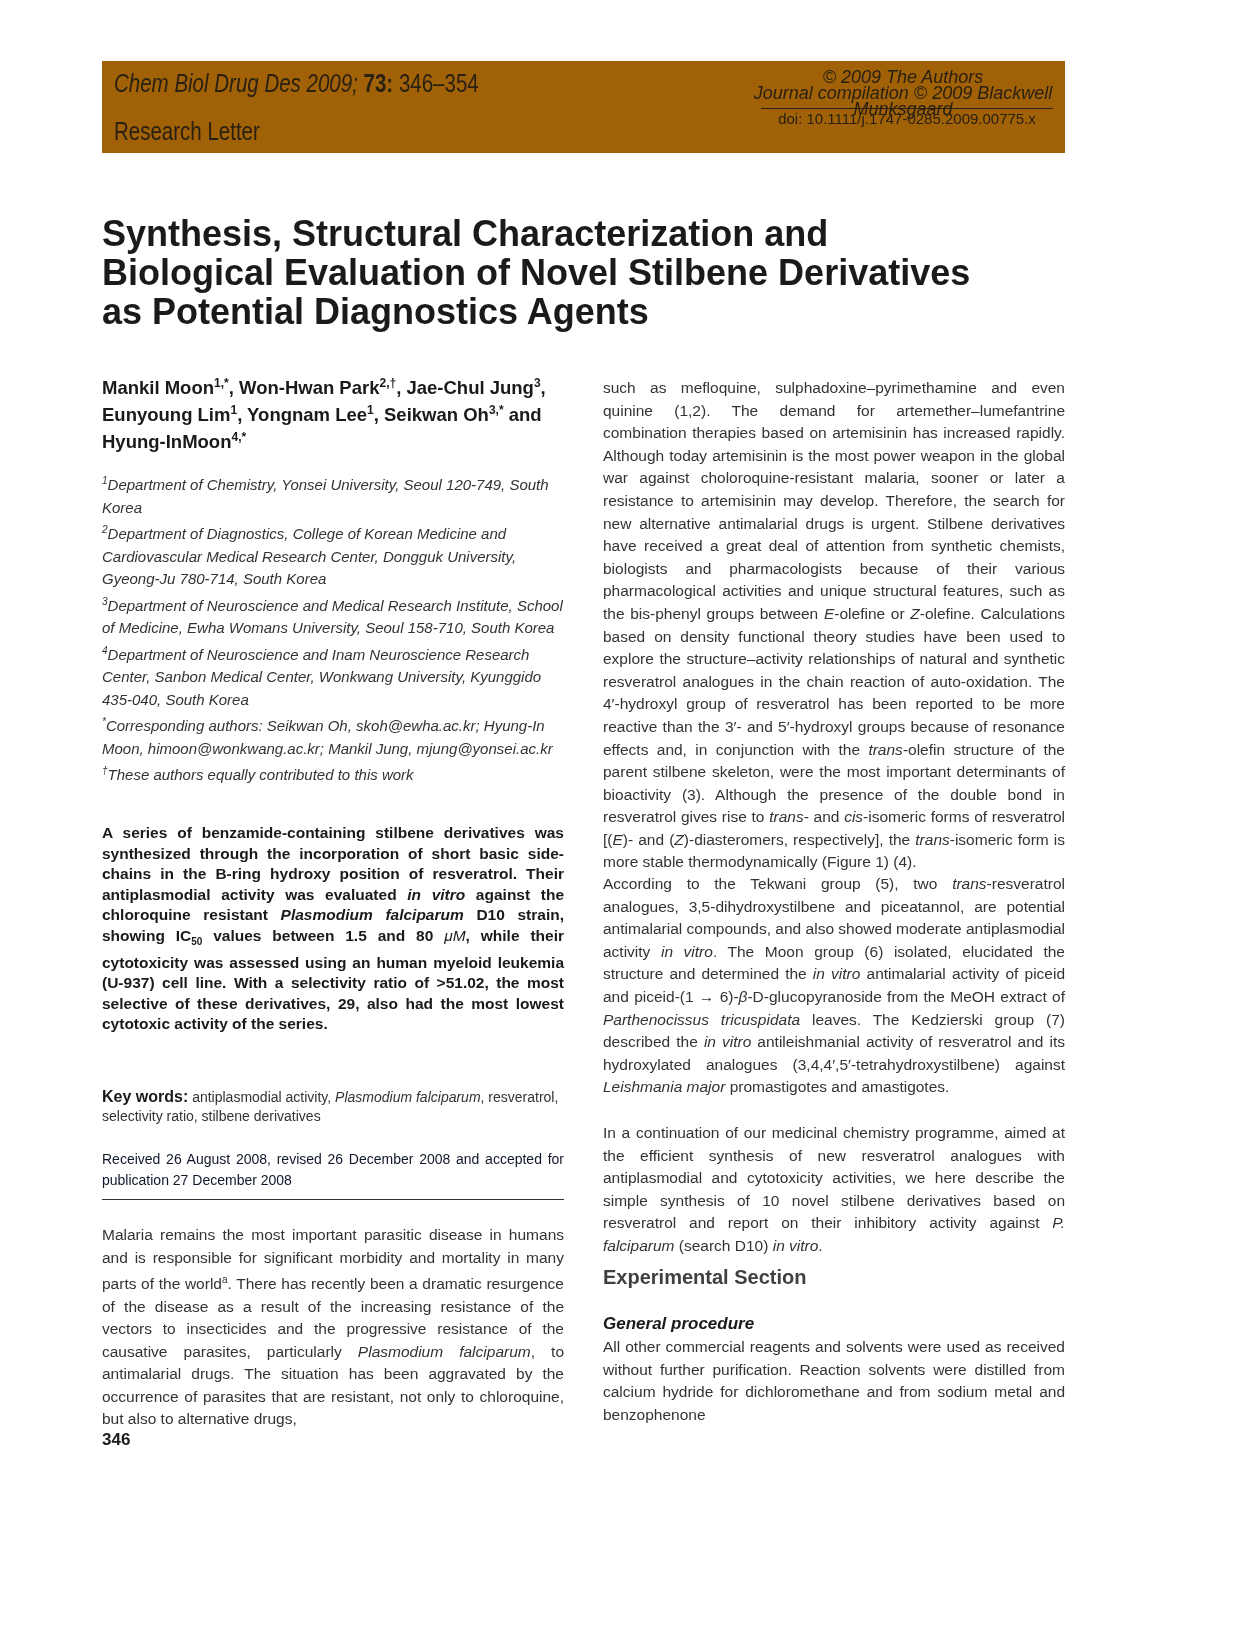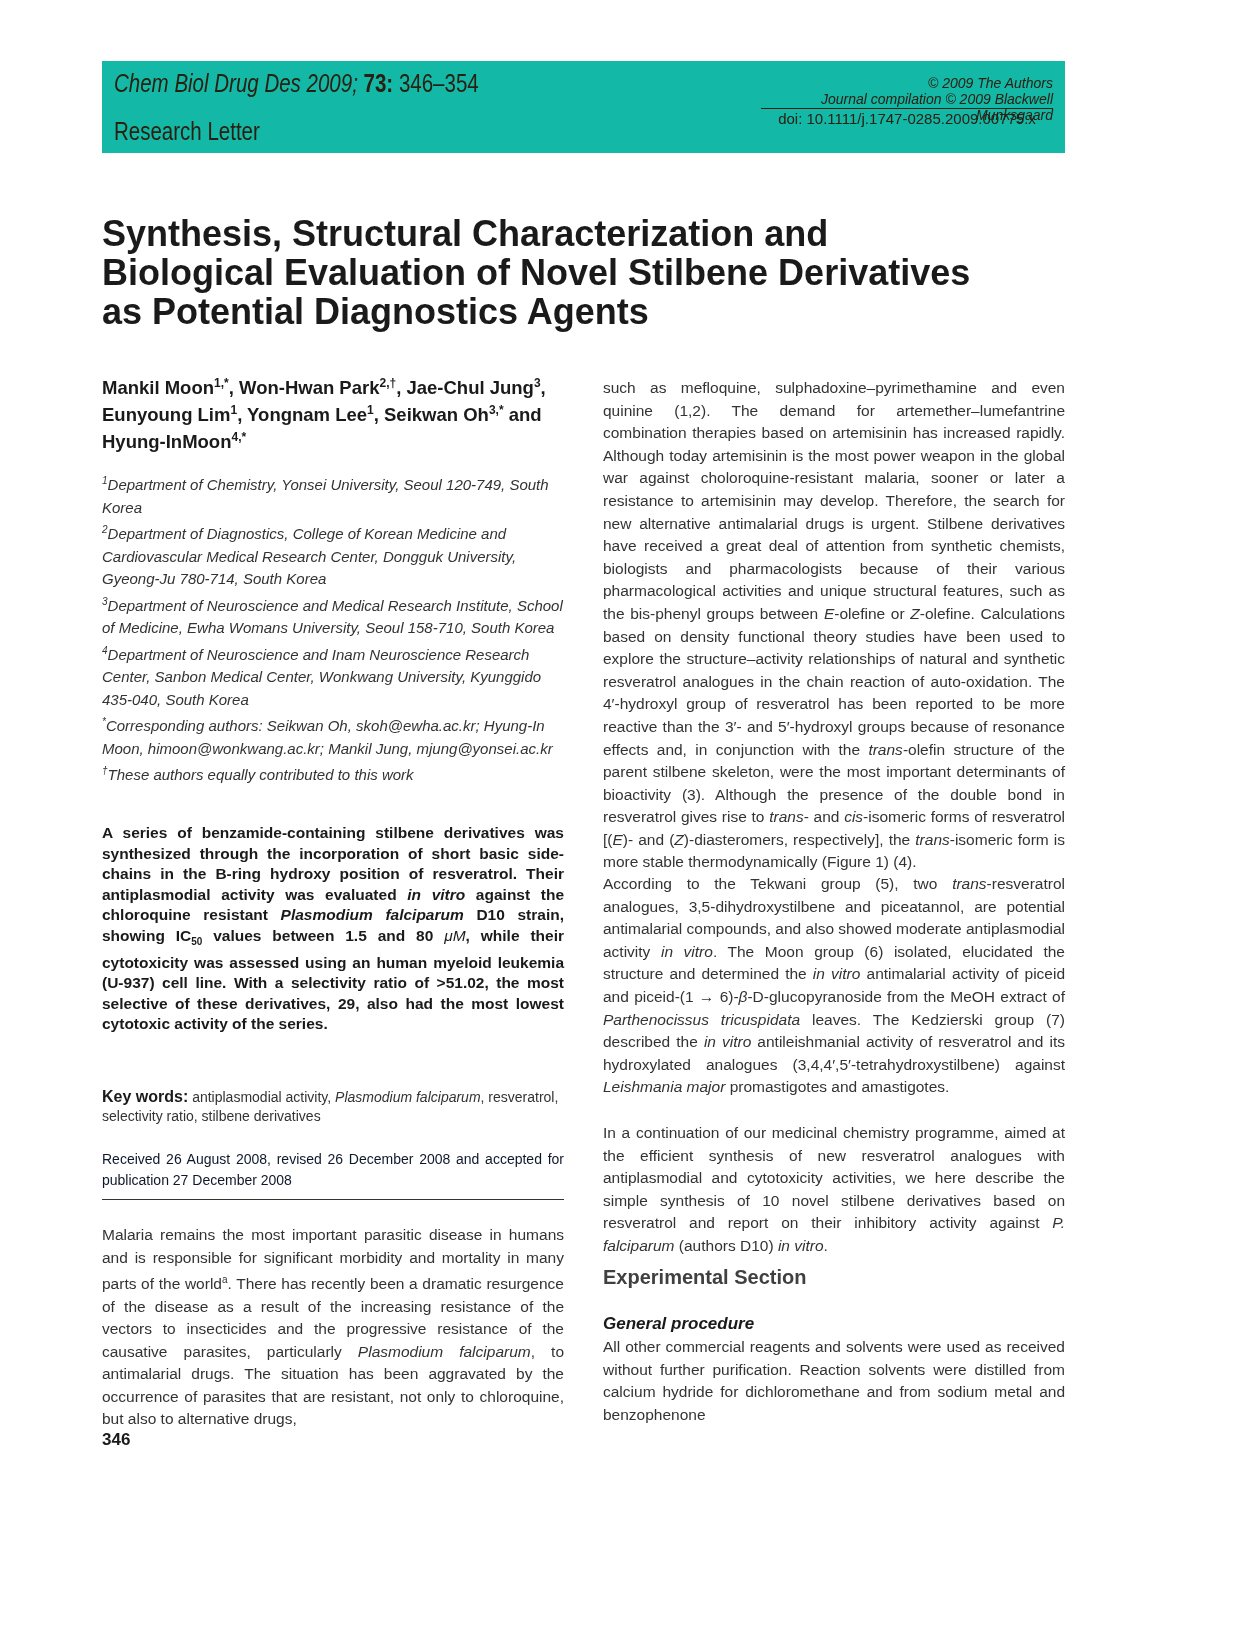--- a/index.html
+++ b/index.html
@@ -1,22 +1,22 @@
 <!DOCTYPE html>
 <html><head>
 <meta charset="utf-8">
 <style>
   html, body { margin: 0; padding: 0; background: #ffffff; }
   body { width: 1241px; height: 1630px; position: relative; font-family: "Liberation Sans", sans-serif; color: #231f20; overflow: hidden; }
-  .banner { position: absolute; left: 102px; top: 61px; width: 963px; height: 92px; background: #14b8a6; }
+  .banner { position: absolute; left: 102px; top: 61px; width: 963px; height: 92px; background: #a16207; }
   .banner .journal { position: absolute; left: 12px; top: 8px; font-size: 25px; color: #2a2012; font-family: "Liberation Sans Narrow", "Liberation Sans", sans-serif; transform: scaleX(0.82); transform-origin: left; white-space: nowrap; }
   .banner .journal i { font-style: italic; }
   .banner .journal b { font-weight: bold; }
   .banner .type { position: absolute; left: 12px; top: 56px; font-size: 25px; color: #2a2012; transform: scaleX(0.82); transform-origin: left; white-space: nowrap; }
-  .banner .copy { position: absolute; right: 12px; top: 14px; width: 300px; text-align: right; font-size: 14px; font-style: italic; color: #2a2012; line-height: 16px; }
+  .banner .copy { position: absolute; right: 12px; top: 8px; width: 300px; text-align: center; font-size: 18px; font-style: italic; color: #2a2012; line-height: 16px; }
   .banner .rule { position: absolute; right: 12px; top: 47px; width: 292px; height: 1px; background: #2a2012; }
   .banner .doi { position: absolute; right: 12px; top: 49px; width: 292px; text-align: center; font-size: 15px; color: #2a2012; }
   .title { position: absolute; left: 102px; top: 214px; width: 900px; font-size: 36px; font-weight: bold; line-height: 39px; color: #1a1a1a; }
   .authors { position: absolute; left: 102px; top: 372px; width: 470px; font-size: 18.5px; font-weight: bold; line-height: 23px; color: #1a1a1a; }
   .authors sup { font-size: 12px; }
   .affil { position: absolute; left: 102px; top: 470px; width: 462px; font-size: 15px; font-style: italic; line-height: 22.5px; color: #333; }
   .affil p { margin: 0; }
   .affil sup { font-size: 10px; }
   .abstract { position: absolute; left: 102px; top: 823px; width: 462px; font-size: 15.5px; font-weight: bold; line-height: 20.6px; text-align: justify; color: #1a1a1a; }
   .keywords { position: absolute; left: 102px; top: 1087px; width: 462px; font-size: 14px; line-height: 19px; color: #333; }
@@ -79,18 +79,18 @@
 
 <div class="right-p1">
   <span>such as mefloquine, sulphadoxine–pyrimethamine and even quinine (1,2). The demand for artemether–lumefantrine combination therapies based on artemisinin has increased rapidly. Although today artemisinin is the most power weapon in the global war against choloroquine-resistant malaria, sooner or later a resistance to artemisinin may develop. Therefore, the search for new alternative antimalarial drugs is urgent. Stilbene derivatives have received a great deal of attention from synthetic chemists, biologists and pharmacologists because of their various pharmacological activities and unique structural features, such as the bis-phenyl groups between </span><i>E</i><span>-olefine or </span><i>Z</i><span>-olefine. Calculations based on density functional theory studies have been used to explore the structure–activity relationships of natural and synthetic resveratrol analogues in the chain reaction of auto-oxidation. The 4′-hydroxyl group of resveratrol has been reported to be more reactive than the 3′- and 5′-hydroxyl groups because of resonance effects and, in conjunction with the </span><i>trans</i><span>-olefin structure of the parent stilbene skeleton, were the most important determinants of bioactivity (3). Although the presence of the double bond in resveratrol gives rise to </span><i>trans</i><span>- and </span><i>cis</i><span>-isomeric forms of resveratrol [(</span><i>E</i><span>)- and (</span><i>Z</i><span>)-diasteromers, respectively], the </span><i>trans</i><span>-isomeric form is more stable thermodynamically (Figure 1) (4).</span>
 </div>
 
 <div class="right-p2">
   <span>According to the Tekwani group (5), two </span><i>trans</i><span>-resveratrol analogues, 3,5-dihydroxystilbene and piceatannol, are potential antimalarial compounds, and also showed moderate antiplasmodial activity </span><i>in vitro</i><span>. The Moon group (6) isolated, elucidated the structure and determined the </span><i>in vitro</i><span> antimalarial activity of piceid and piceid-(1 → 6)-</span><i>β</i><span>-D-glucopyranoside from the MeOH extract of </span><i>Parthenocissus tricuspidata</i><span> leaves. The Kedzierski group (7) described the </span><i>in vitro</i><span> antileishmanial activity of resveratrol and its hydroxylated analogues (3,4,4′,5′-tetrahydroxystilbene) against </span><i>Leishmania major</i><span> promastigotes and amastigotes.</span>
 </div>
 
 <div class="right-p3">
-  <span>In a continuation of our medicinal chemistry programme, aimed at the efficient synthesis of new resveratrol analogues with antiplasmodial and cytotoxicity activities, we here describe the simple synthesis of 10 novel stilbene derivatives based on resveratrol and report on their inhibitory activity against </span><i>P. falciparum</i><span> (authors D10) </span><i>in vitro</i><span>.</span>
+  <span>In a continuation of our medicinal chemistry programme, aimed at the efficient synthesis of new resveratrol analogues with antiplasmodial and cytotoxicity activities, we here describe the simple synthesis of 10 novel stilbene derivatives based on resveratrol and report on their inhibitory activity against </span><i>P. falciparum</i><span> (search D10) </span><i>in vitro</i><span>.</span>
 </div>
 
 <div class="sec-h">Experimental Section</div>
 <div class="subsec-h">General procedure</div>
 <div class="right-p4">All other commercial reagents and solvents were used as received without further purification. Reaction solvents were distilled from calcium hydride for dichloromethane and from sodium metal and benzophenone</div>
 
 </body></html>

